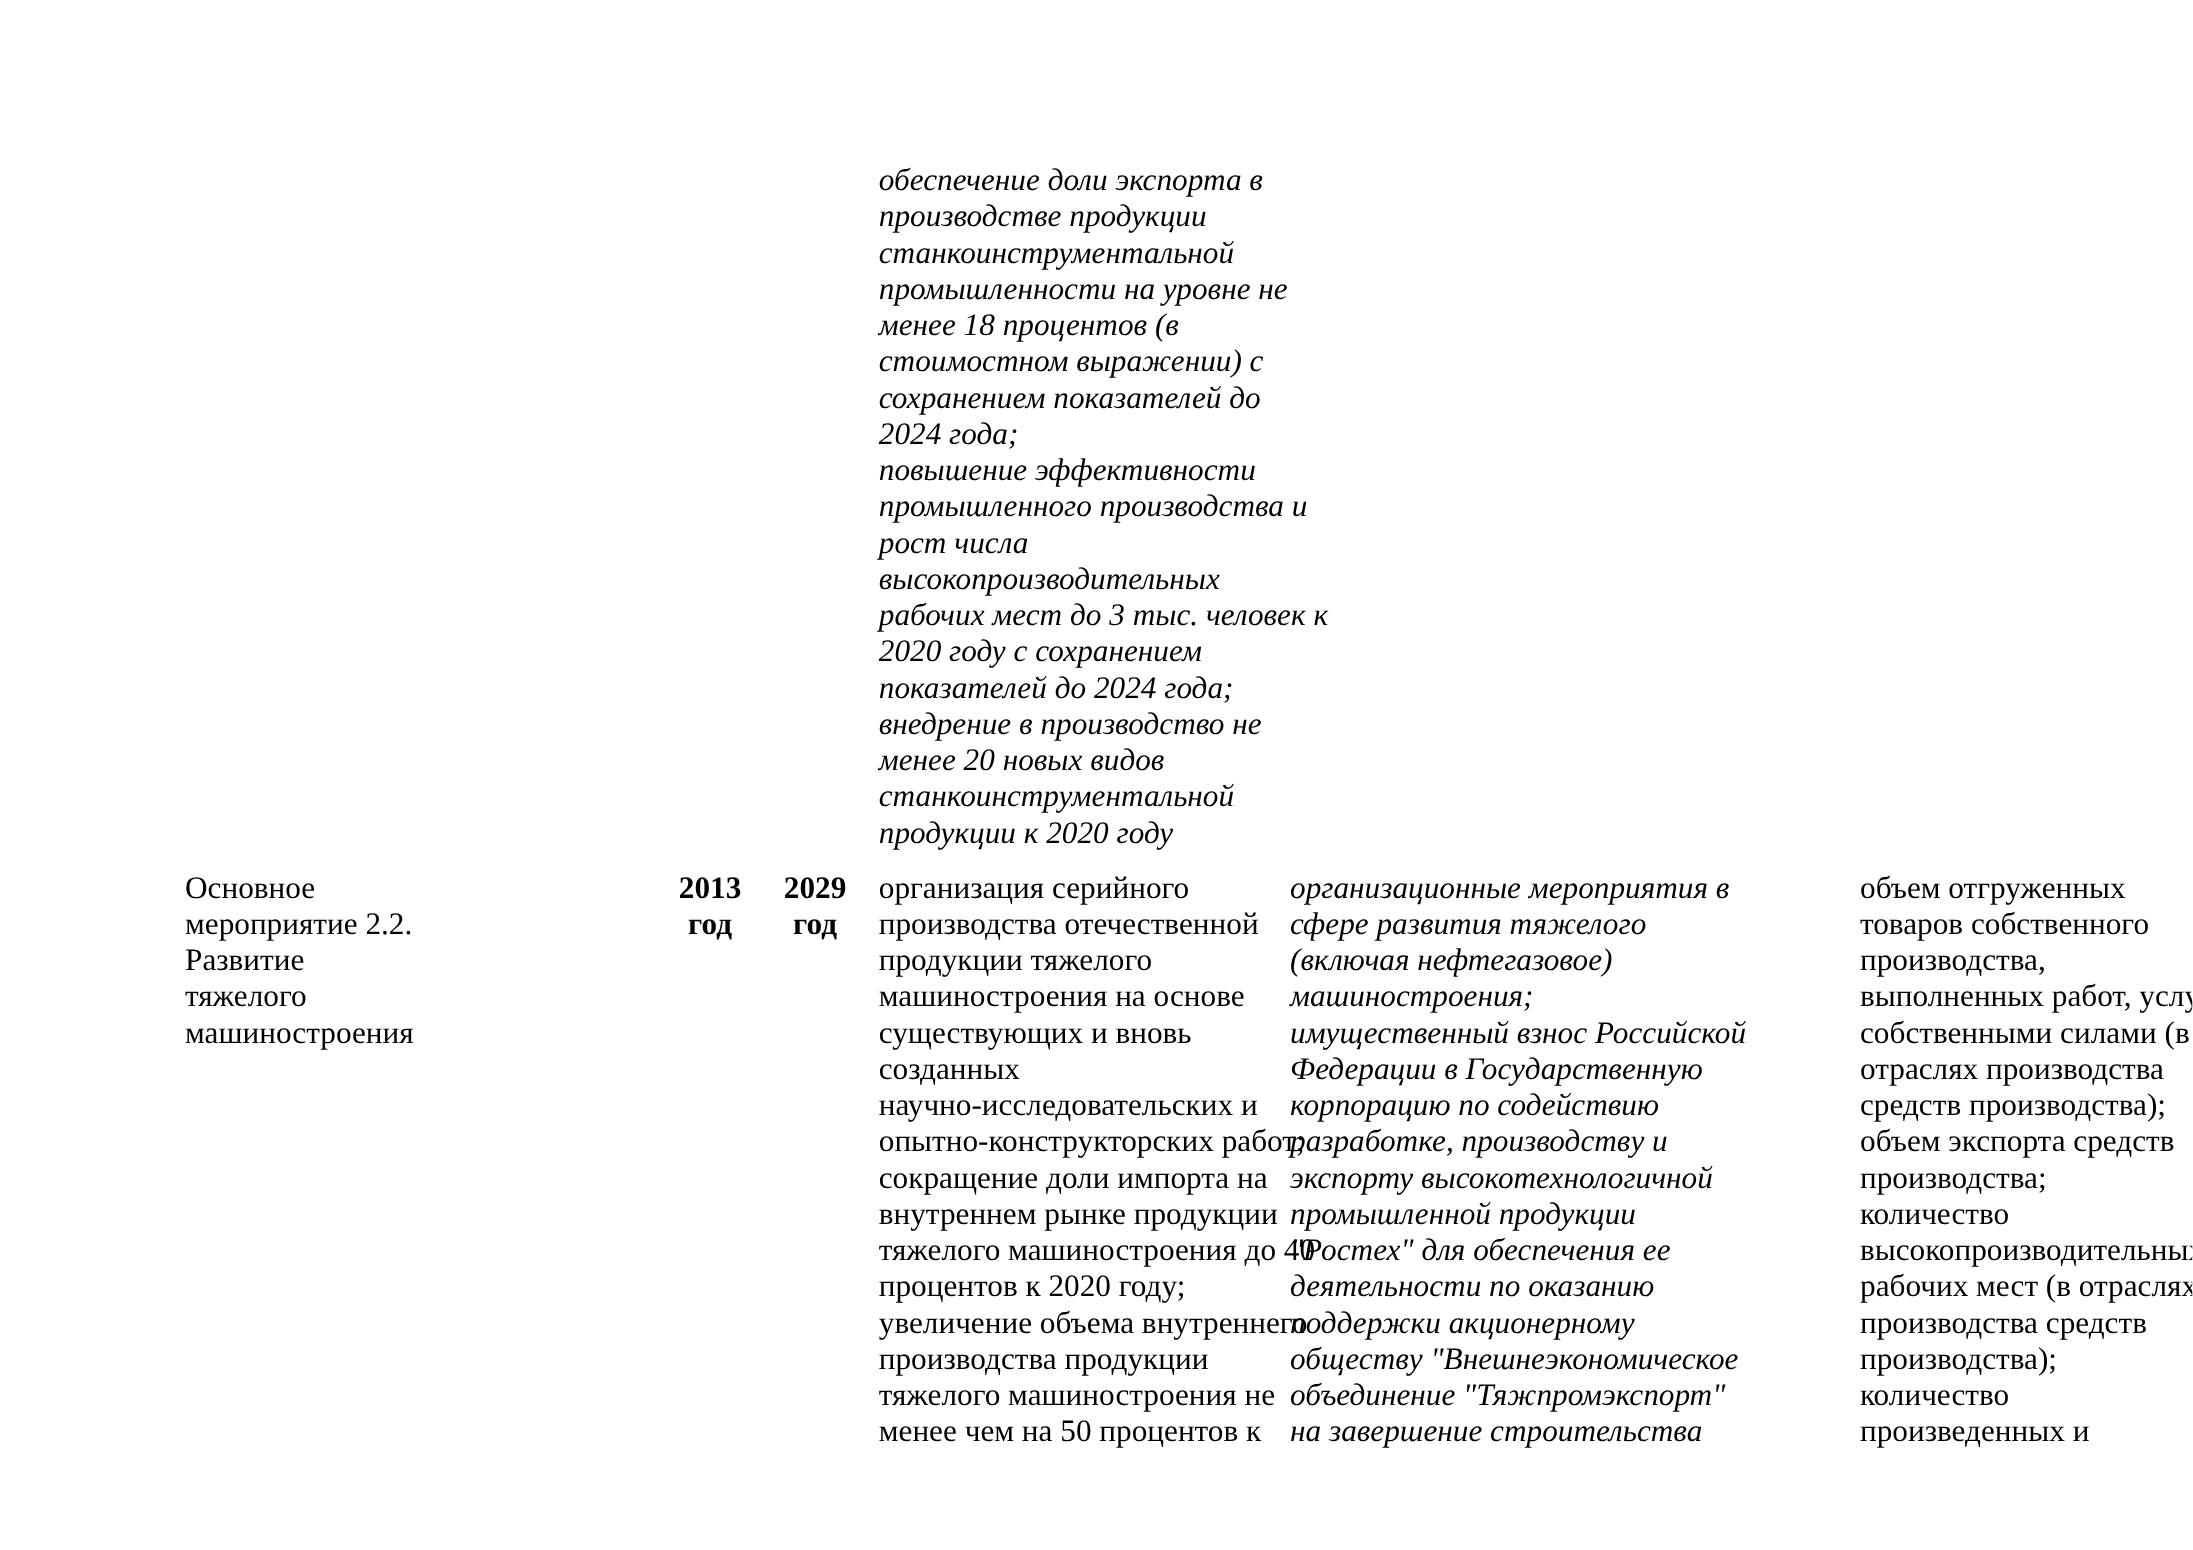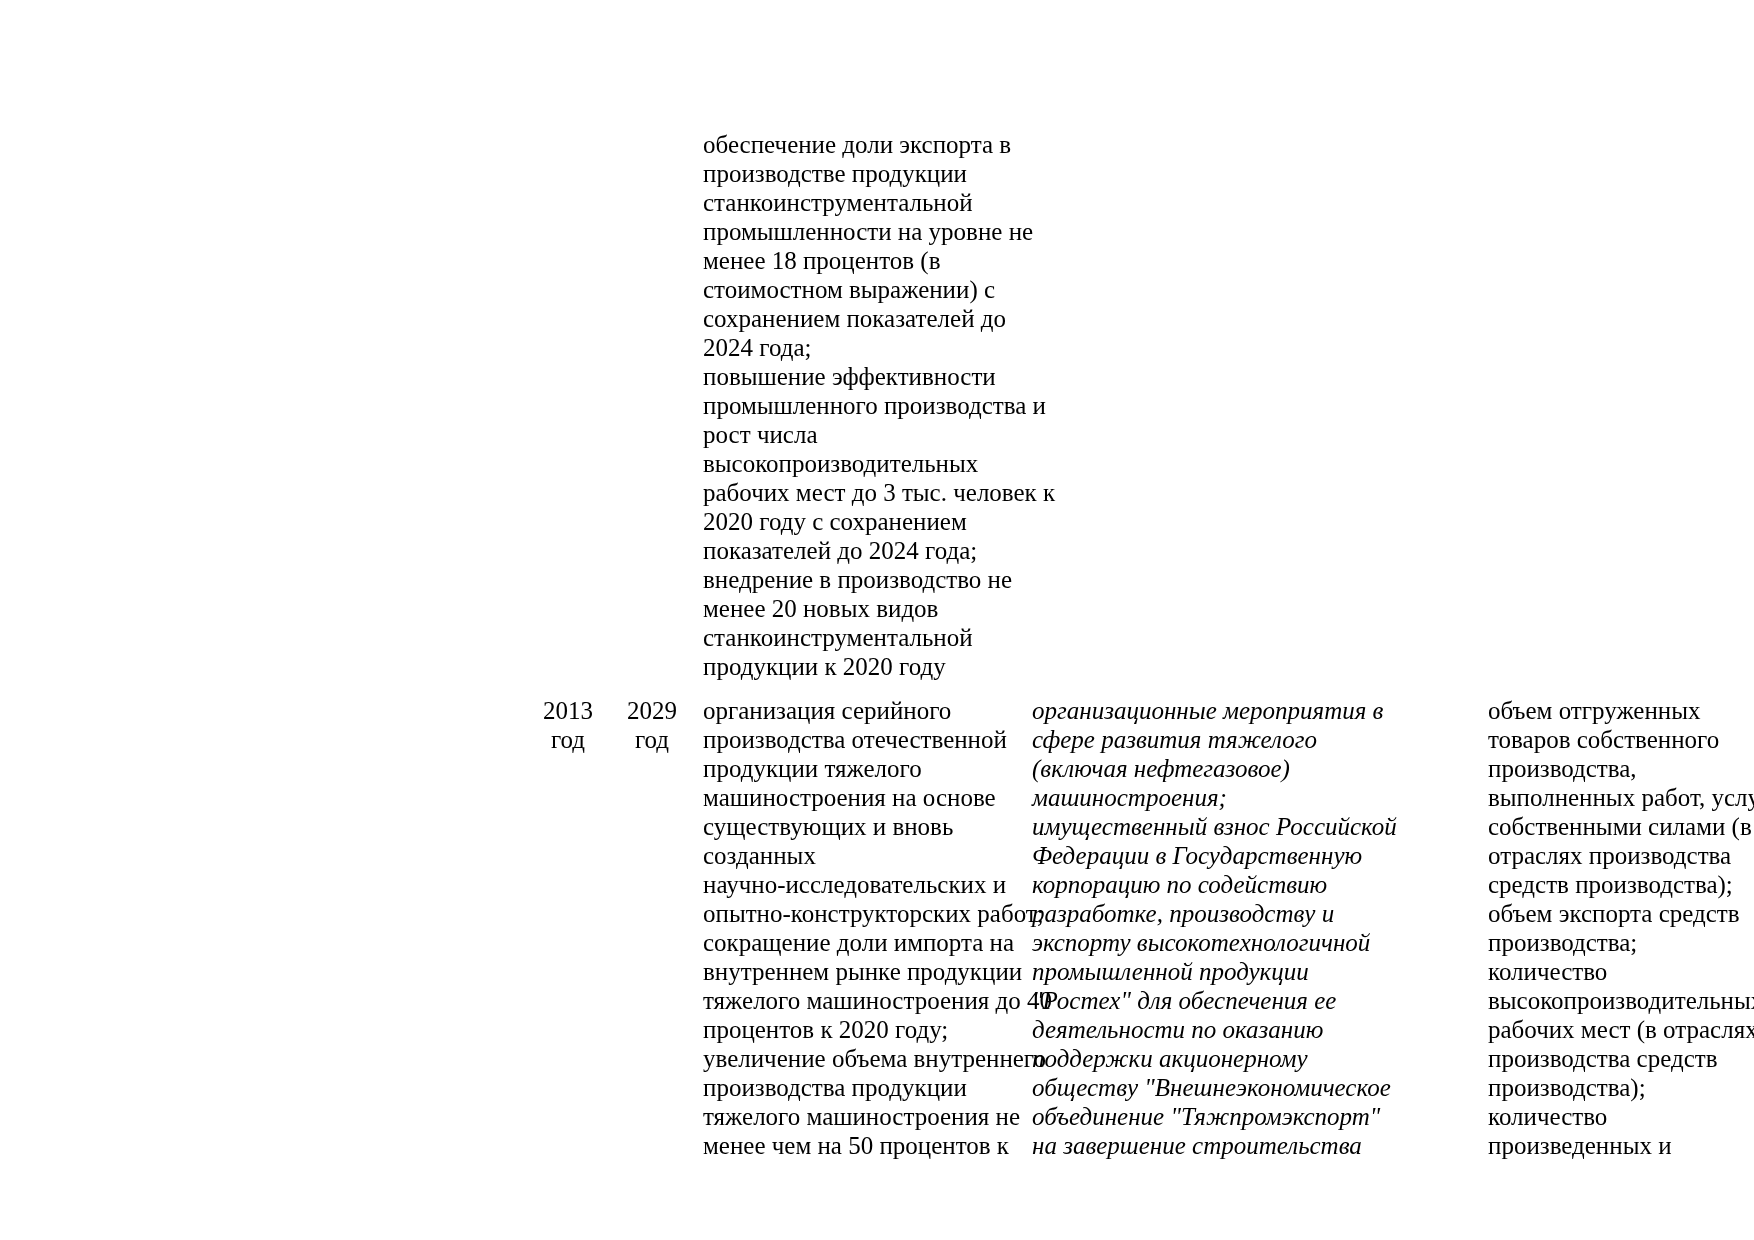--- a/index.html
+++ b/index.html
@@ -17,23 +17,24 @@
     line-height: 29px;
     color: #000000;
     overflow: hidden;
   }
   .cell {
     position: absolute;
     white-space: pre; 
   }
   .cell.center {
     text-align: center;
+    font-weight: bold;
   }
   
-  .cont-results   { left: 703px;  top: 130px; width: 370px; }
+  .cont-results   { left: 703px;  top: 130px; width: 370px; font-style: italic; }
   
   .row-top        { top: 696px; }
   .col-event      { left: 148px;  width: 215px; }
   .col-executor   { left: 363px;  width: 165px; }
   .col-start      { left: 534px;  width: 68px;  }
   .col-end        { left: 618px;  width: 68px;  }
   .col-results    { left: 703px;  width: 370px; }
   .col-directions { left: 1032px; width: 385px; font-style: italic; }
   .col-indicators { left: 1488px; width: 297px; }
 </style>
@@ -55,20 +56,25 @@
 рост числа
 высокопроизводительных
 рабочих мест до 3 тыс. человек к
 2020 году с сохранением
 показателей до 2024 года;
 внедрение в производство не
 менее 20 новых видов
 станкоинструментальной
 продукции к 2020 году</div>
 
+  <div class="cell row-top col-event">Основное
+мероприятие 2.2.
+Развитие
+тяжелого
+машиностроения</div>
 
 
   <div class="cell row-top col-start center">2013
 год</div>
 
   <div class="cell row-top col-end center">2029
 год</div>
 
   <div class="cell row-top col-results">организация серийного
 производства отечественной

